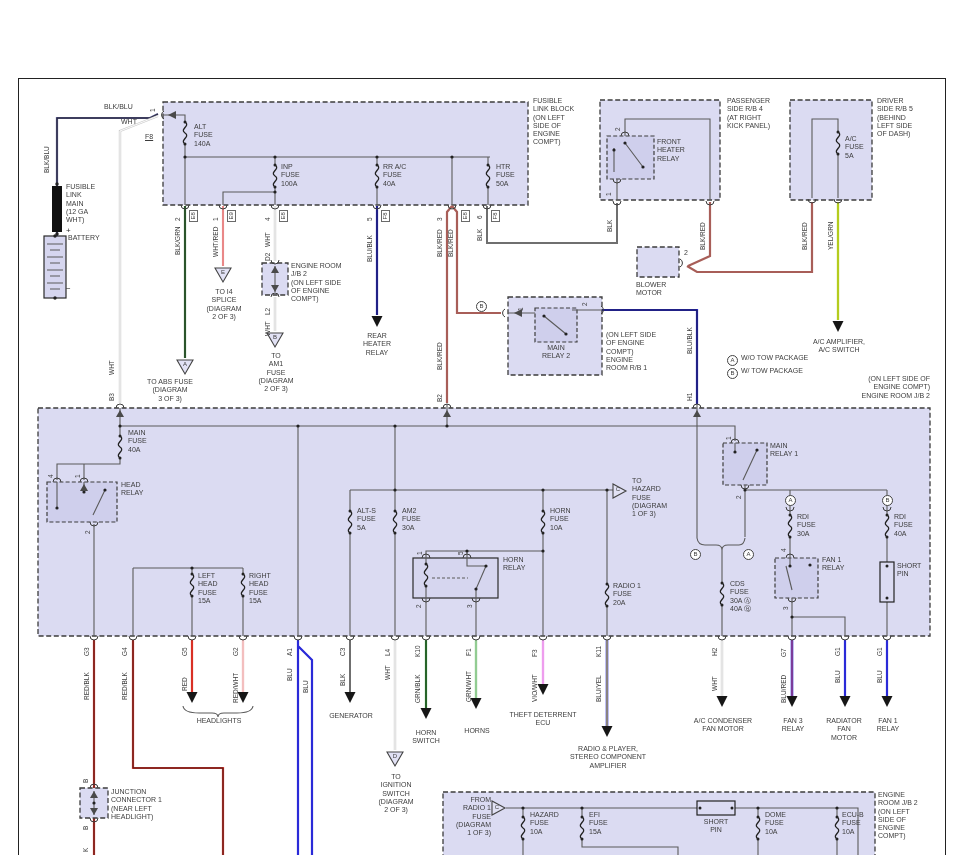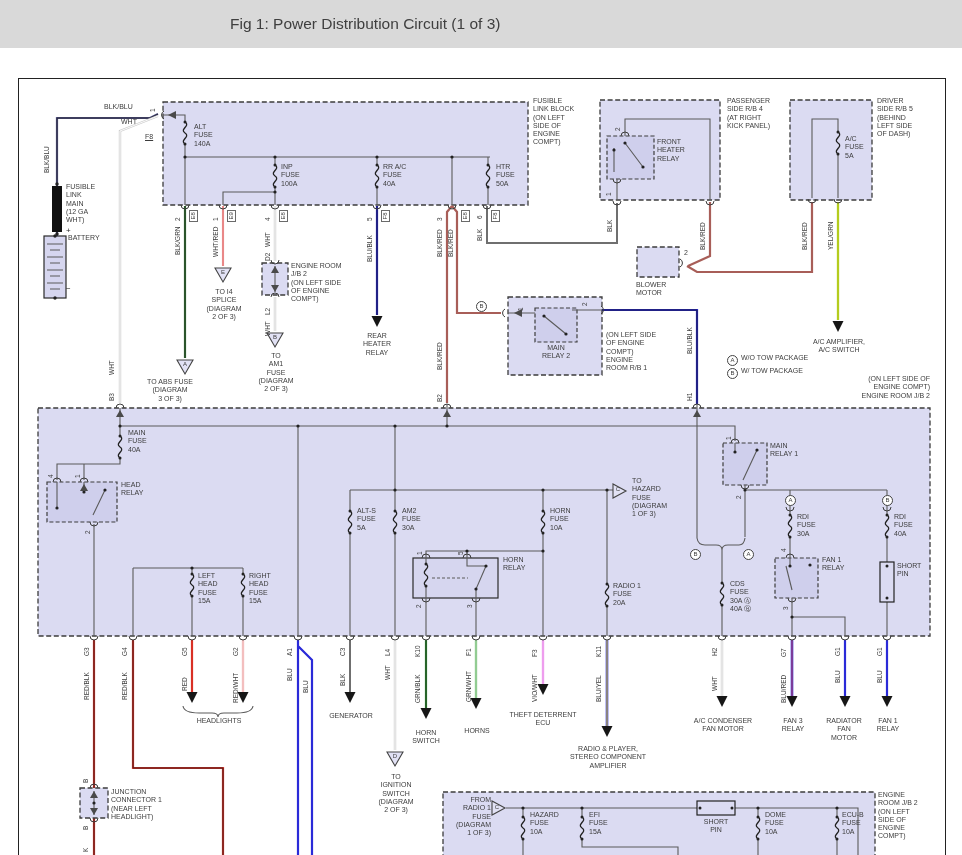--- a/index.html
+++ b/index.html
@@ -54,23 +54,20 @@
   .c-blured{stroke:#2a2ad8;stroke-width:2.6;fill:none;}
   .sW{stroke:#ffffff;stroke-width:0.9;fill:none;}
   .sK{stroke:#1c1c1c;stroke-width:0.8;fill:none;}
   .sR{stroke:#e05050;stroke-width:0.9;fill:none;}
   .sY{stroke:#e8dc2a;stroke-width:1;fill:none;}
 </style>
 </head>
 <body>
 
 <div id="page">
-  <div id="hdr">
-    <div id="ttl">Fig 1: Power Distribution Circuit (1 of 3)</div>
-  </div>
   <div id="frame"></div>
 
   <svg width="962" height="855" viewBox="0 0 962 855">
     <defs>
       <g id="fuse">
           <circle cx="0" cy="0" r="1.5" class="dot"></circle>
         <path d="M0,0 C6,3.7 -6,7.3 0,11 C6,14.7 -6,18.3 0,22" class="fw"></path>
         <circle cx="0" cy="22" r="1.5" class="dot"></circle>
         </g>
       <polygon id="adn" points="-5.5,0 5.5,0 0,11"></polygon>

